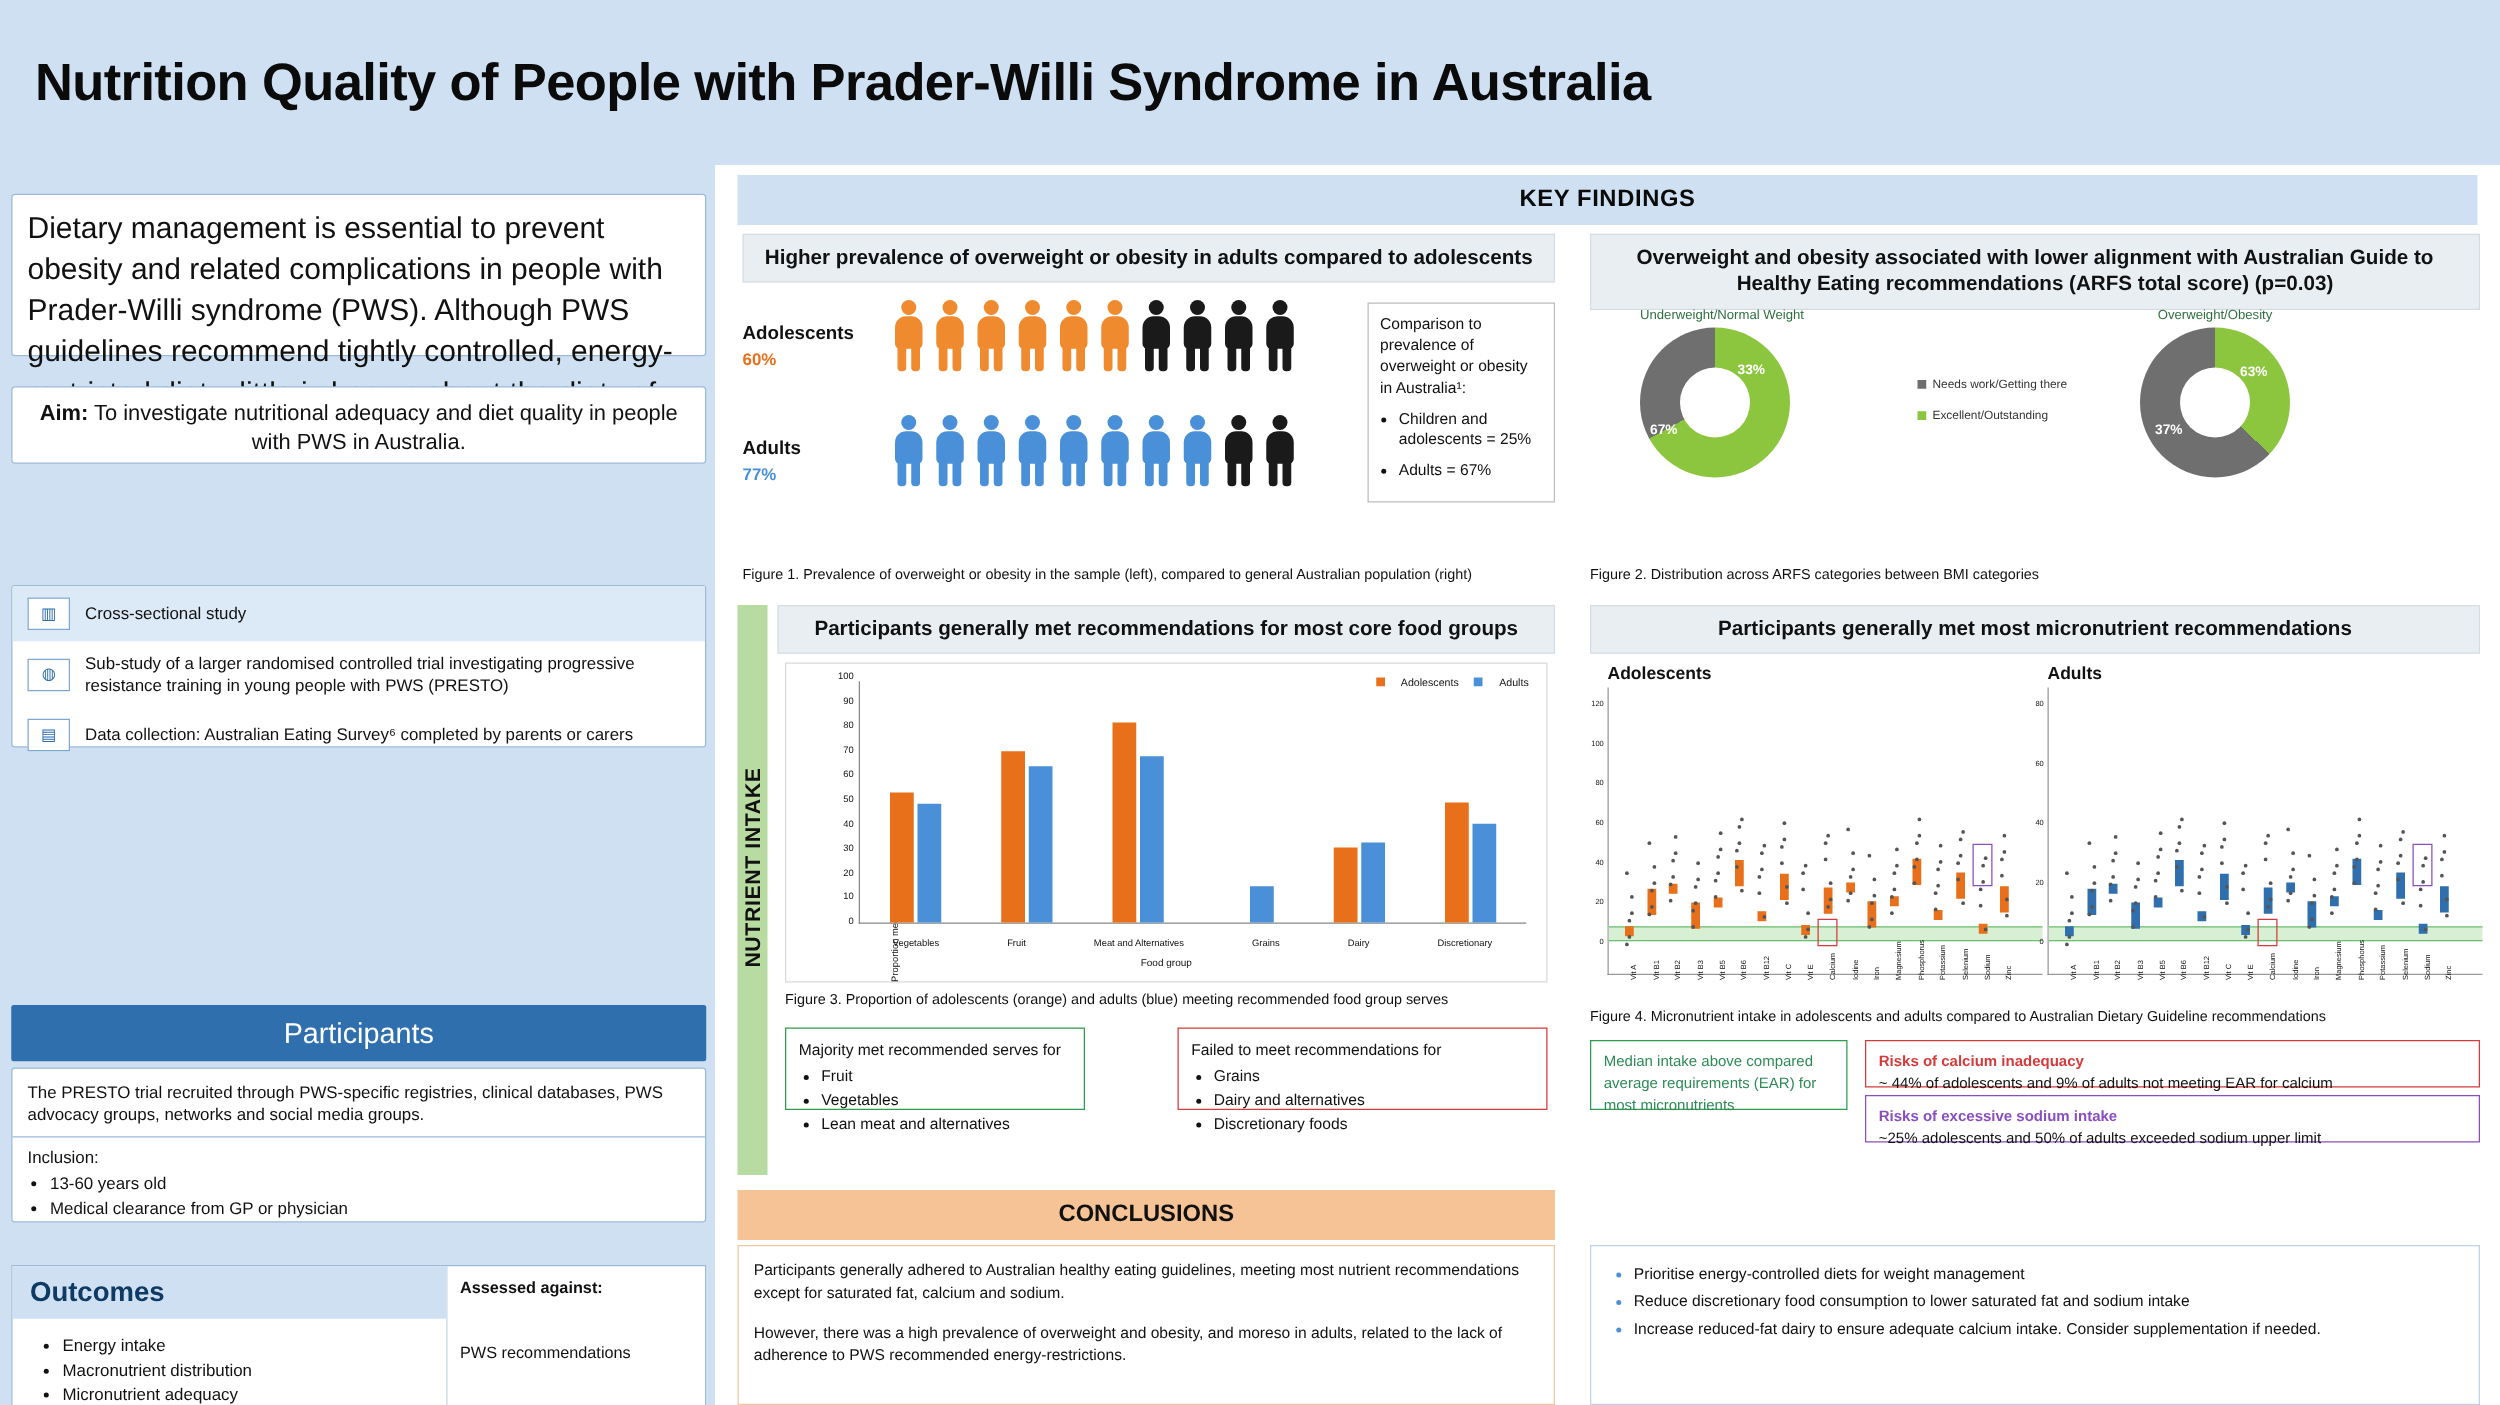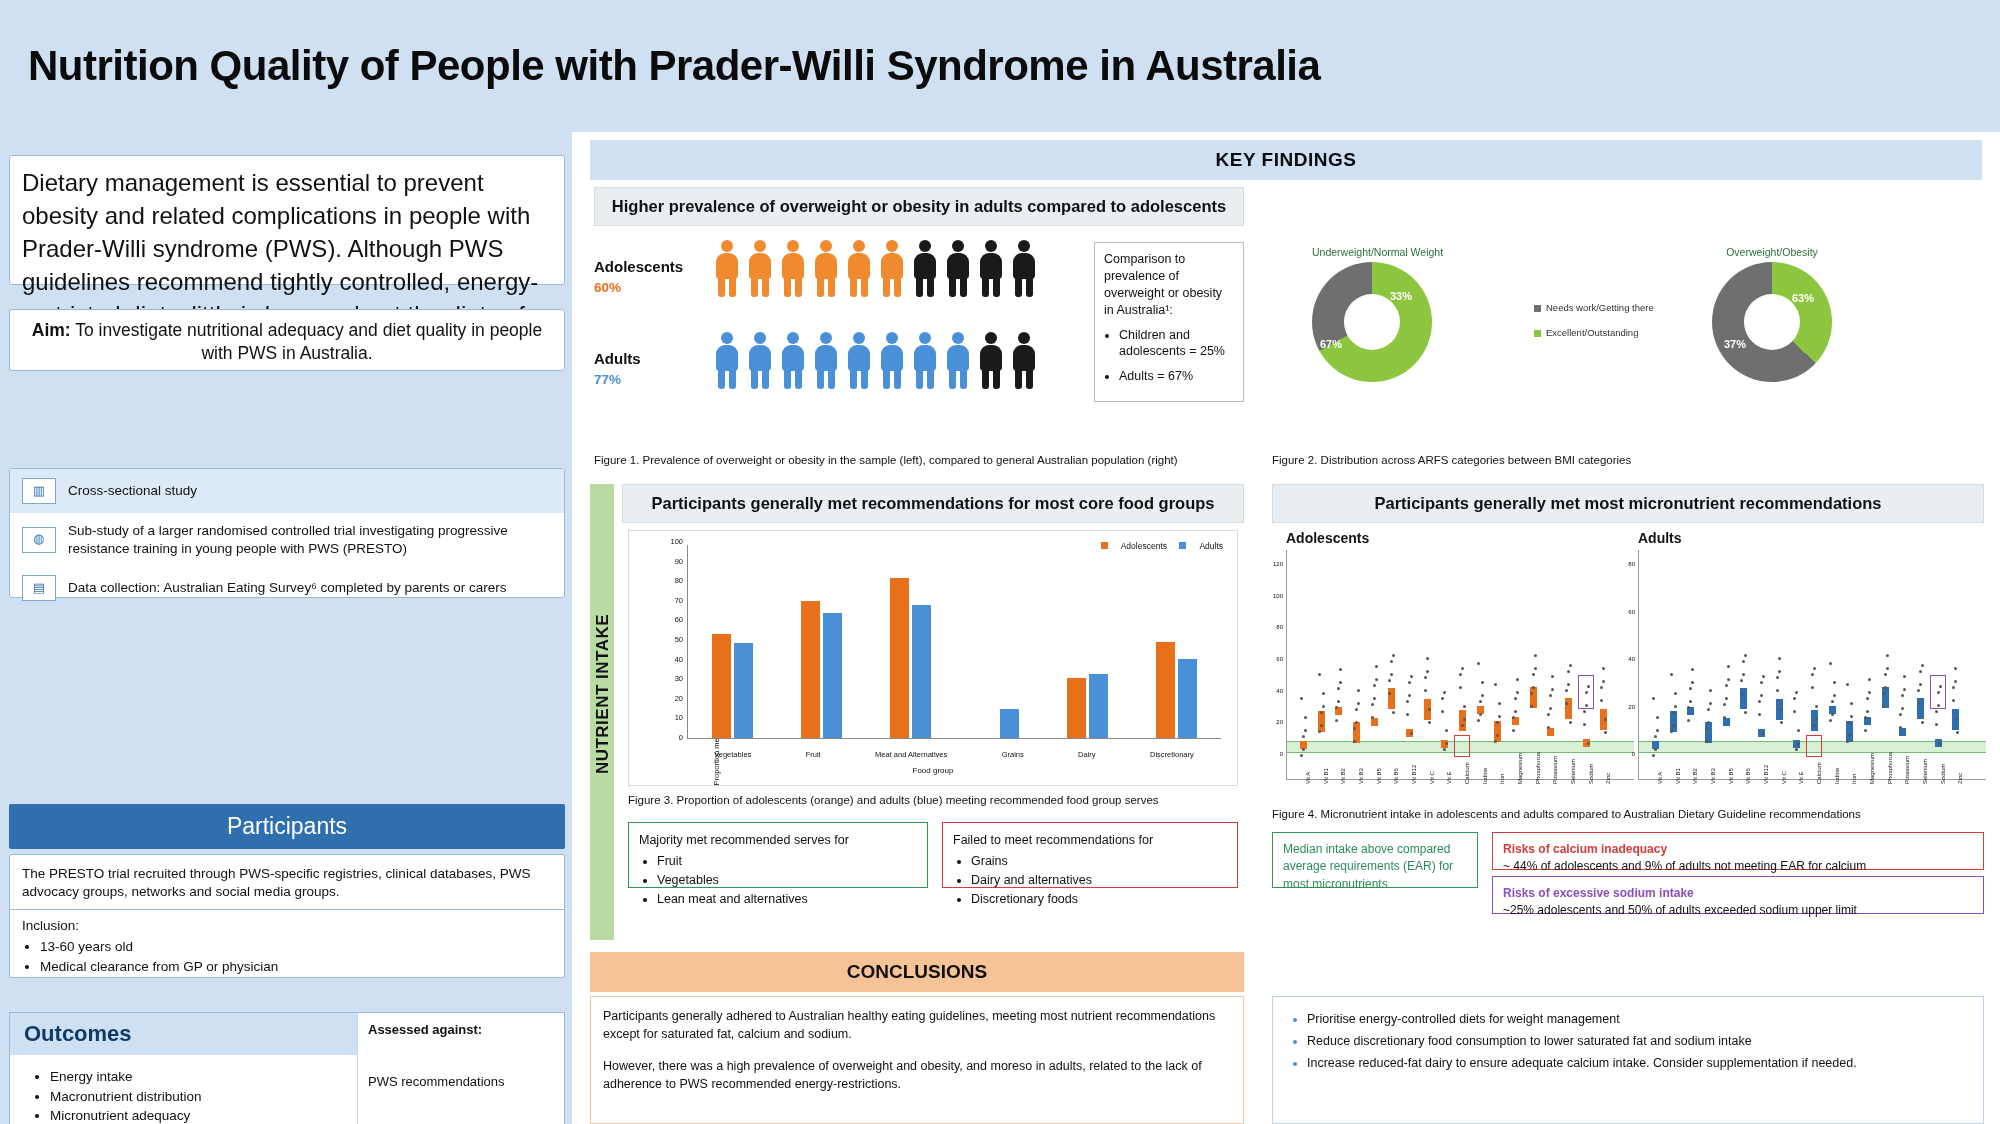--- a/index.html
+++ b/index.html
@@ -148,21 +148,21 @@
   .groups { position:absolute; left:0; right:0; bottom:0; top:0; display:flex; align-items:flex-end; justify-content:space-around; }
   .grp { display:flex; align-items:flex-end; gap:3px; height:100%; position:relative; }
   .bar { width:19px; }
   .bar.o { background:#e8701a; }
   .bar.b { background:#4a90d9; }
   .xticks { position:absolute; left:58px; right:16px; bottom:26px; display:flex; justify-content:space-around; font-size:7.5px; }
   .xaxis-title { position:absolute; left:0; right:0; bottom:10px; text-align:center; font-size:8px; }
   .fig3-cap { position:absolute; left:56px; top:662px; width:620px; font-size:11.5px; }
 
   .note-box { position:absolute; font-size:12.5px; line-height:1.45; padding:8px 10px; background:#fff; }
-  .note-green { left:56px; top:690px; width:300px; height:66px; border:1px solid #2e9b4f; }
+  .note-green { left:56px; top:690px; width:240px; height:66px; border:1px solid #2e9b4f; }
   .note-red { left:370px; top:690px; width:296px; height:66px; border:1px solid #d43b3b; }
   .note-box ul { margin:3px 0 0 0; padding-left:18px; }
   .note-box li { margin:1px 0; }
 
   
   .fig4 { position:absolute; left:700px; top:398px; width:712px; height:272px; }
   .mn-col { position:absolute; top:0; width:348px; }
   .mn-title { font-size:14px; font-weight:bold; margin-bottom:4px; }
   .mn-plot { position:relative; height:230px; border-left:1px solid #999; border-bottom:1px solid #999; background:#fff; }
   .mn-band { position:absolute; left:0; right:0; bottom:26px; height:12px; background:#d7efd3; border-top:1px solid #6fbf73; border-bottom:1px solid #6fbf73; }
@@ -255,20 +255,21 @@
 
       </div>
     </div>
   </div>
 
   <div class="right-col">
 
     <div class="band key-band">KEY FINDINGS</div>
 
     <div class="panel-hdr p1-hdr">Higher prevalence of overweight or obesity in adults compared to adolescents</div>
+    <div class="panel-hdr p2-hdr">Overweight and obesity associated with lower alignment with Australian Guide to Healthy Eating recommendations (ARFS total score) (p=0.03)</div>
 
     <div class="fig1">
       <div class="rowlab" style="left:0; top:24px;">Adolescents</div>
       <div class="rowpct" style="left:0; top:46px; color:#e8701a;">60%</div>
       <div class="people" id="people-adolescents" style="left:120px; top:6px;">
           <div class="person">
             <span class="head" style="background:#f08a2e"></span>
             <span class="body" style="background:#f08a2e"></span>
             <span class="lleg" style="background:#f08a2e"></span>
             <span class="rleg" style="background:#f08a2e"></span>

